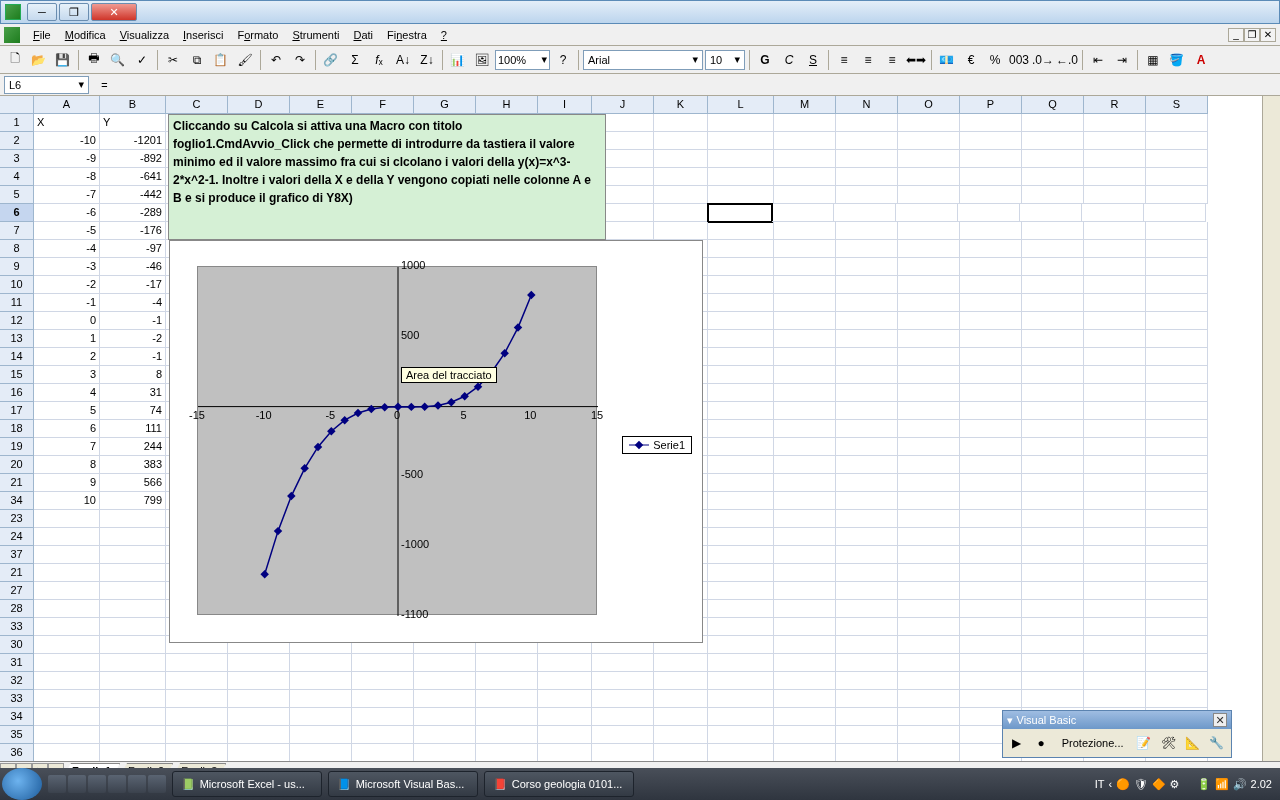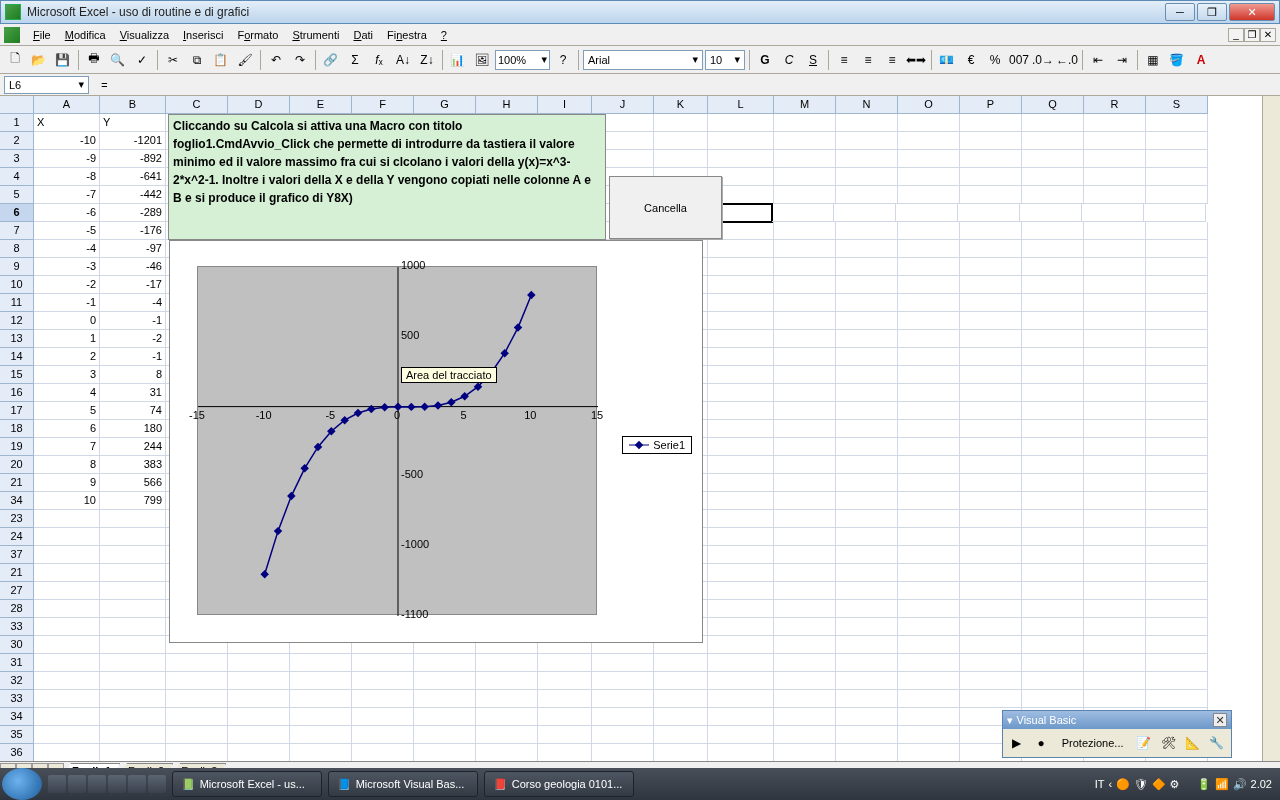--- a/index.html
+++ b/index.html
@@ -82,21 +82,20 @@
 
 .scrollbar-v { position:absolute; right:0; top:0; width:18px; height:100%; background:#ece9d8; border-left:1px solid #aca899;}
 .scrollbar-h { position:absolute; right:18px; bottom:0; left:600px; height:17px; background:#ece9d8; border-top:1px solid #aca899; }
 .scrollbar-h .thumb { position:absolute; left:2px; top:2px; width:280px; height:13px; background:linear-gradient(#f4f4f0,#d6d4c8); border:1px solid #999; border-radius:2px; }
 </style>
 </head>
 <body>
 
 <div class="titlebar">
   <div class="appicon"></div>
-  <div class="title">Microsoft Excel - uso di routine e di grafici</div>
   <div class="winbtns">
     <div class="btn">─</div>
     <div class="btn">❐</div>
     <div class="btn close">✕</div>
   </div>
 </div>
 
 <div class="menubar">
   <div class="appicon2"></div>
   <span><u>F</u>ile</span>
@@ -166,21 +165,21 @@
     </div>
   <div class="sep"></div>
   <div class="tb">≡</div>
   <div class="tb">≡</div>
   <div class="tb">≡</div>
   <div class="tb">⬅➡</div>
   <div class="sep"></div>
   <div class="tb">💶</div>
   <div class="tb">€</div>
   <div class="tb">%</div>
-  <div class="tb">007</div>
+  <div class="tb">003</div>
   <div class="tb">.0→</div>
   <div class="tb">←.0</div>
   <div class="sep"></div>
   <div class="tb">⇤</div>
   <div class="tb">⇥</div>
   <div class="sep"></div>
   <div class="tb">▦</div>
   <div class="tb">🪣</div>
   <div class="tb">
       <span style="color:#c00;font-weight:bold">A</span>
@@ -609,21 +608,21 @@
         <div class="cell" style="width: 62px;"></div>
         <div class="cell" style="width: 62px;"></div>
         <div class="cell" style="width: 62px;"></div>
         <div class="cell" style="width: 62px;"></div>
         <div class="cell" style="width: 62px;"></div>
         <div class="cell" style="width: 62px;"></div>
         <div class="cell" style="width: 62px;"></div>
       </div>
       <div class="row">
         <div class="cell r" style="width: 66px;">6</div>
-        <div class="cell r" style="width: 66px;">180</div>
+        <div class="cell r" style="width: 66px;">111</div>
         <div class="cell" style="width: 62px;"></div>
         <div class="cell" style="width: 62px;"></div>
         <div class="cell" style="width: 62px;"></div>
         <div class="cell" style="width: 62px;"></div>
         <div class="cell" style="width: 62px;"></div>
         <div class="cell" style="width: 62px;"></div>
         <div class="cell" style="width: 54px;"></div>
         <div class="cell" style="width: 62px;"></div>
         <div class="cell" style="width: 54px;"></div>
         <div class="cell" style="width: 66px;"></div>
@@ -1010,21 +1009,20 @@
         <div class="cell" style="width: 62px;"></div>
         <div class="cell" style="width: 62px;"></div>
         <div class="cell" style="width: 62px;"></div>
         <div class="cell" style="width: 62px;"></div>
         <div class="cell" style="width: 62px;"></div>
       </div>
     </div>
 
   <div class="infobox">Cliccando su Calcola si attiva una Macro con titolo foglio1.CmdAvvio_Click che permette di introdurre da tastiera il valore minimo ed il valore massimo fra cui si clcolano i valori della y(x)=x^3-2*x^2-1. Inoltre i valori della X e della Y vengono copiati nelle colonne A e B e si produce il grafico di Y8X)</div>
 
-  <div class="macrobtn" style="left:609px;top:80px;width:113px;height:63px">Cancella</div>
 
   <div class="chart">
     <div class="plotarea">
       <svg id="chartsvg" width="400" height="349">
           <line x1="0" y1="139.6" x2="400" y2="139.6" stroke="#000"></line>
           <line x1="200" y1="0" x2="200" y2="349" stroke="#000"></line>
           <path d="M66.66666666666666,307.2596 L80,264.1232 L93.33333333333333,229.0836 L106.66666666666667,201.3032 L120,179.9444 L133.33333333333331,164.1696 L146.66666666666666,153.1412 L160,146.0216 L173.33333333333334,141.97320000000002 L186.66666666666666,140.15839999999997 L200,139.7396 L213.33333333333334,139.87920000000003 L226.66666666666666,139.7396 L240,138.4832 L253.33333333333331,135.27239999999998 L266.66666666666663,129.2696 L280,119.6372 L293.3333333333333,105.5376 L306.6666666666667,86.13319999999999 L320,60.58639999999997 L333.33333333333337,28.05959999999999 " fill="none" stroke="#000080" stroke-width="1.5"></path>
           <rect x="63.66666666666666" y="304.2596" width="6" height="6" fill="#000080" transform="rotate(45 66.66666666666666 307.2596)"></rect>
           <rect x="77" y="261.1232" width="6" height="6" fill="#000080" transform="rotate(45 80 264.1232)"></rect>
           <rect x="90.33333333333333" y="226.0836" width="6" height="6" fill="#000080" transform="rotate(45 93.33333333333333 229.0836)"></rect>

